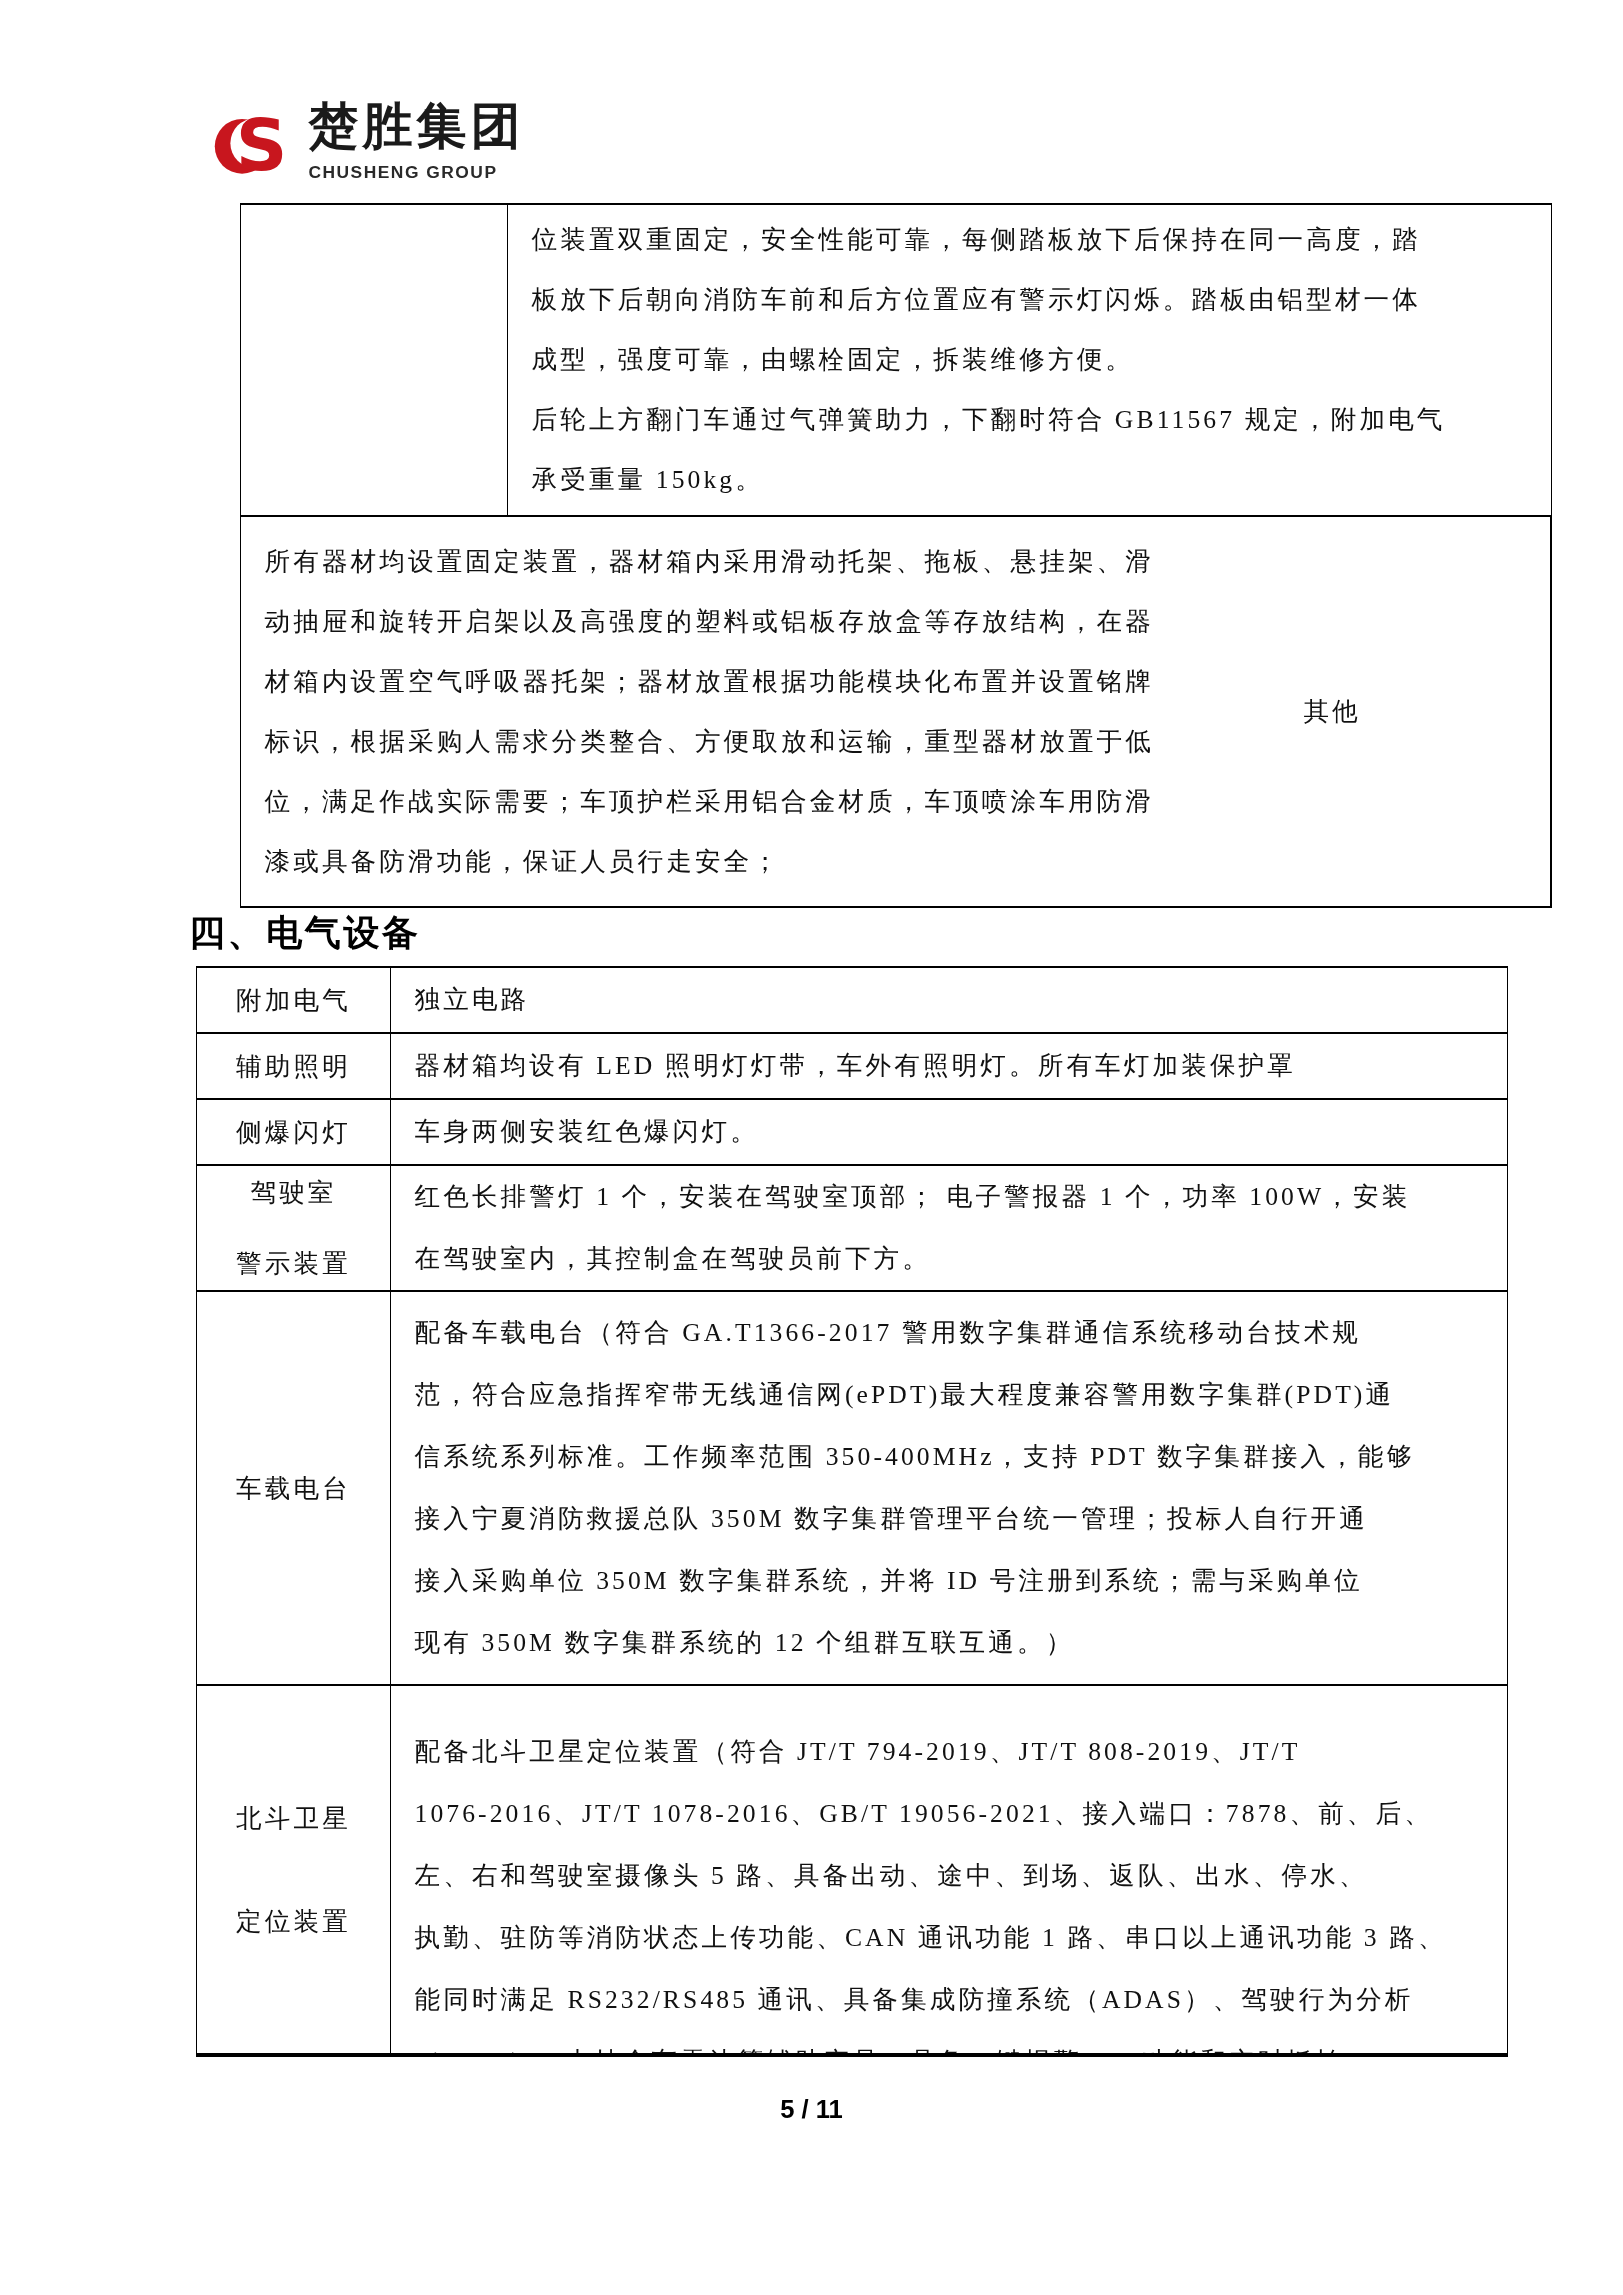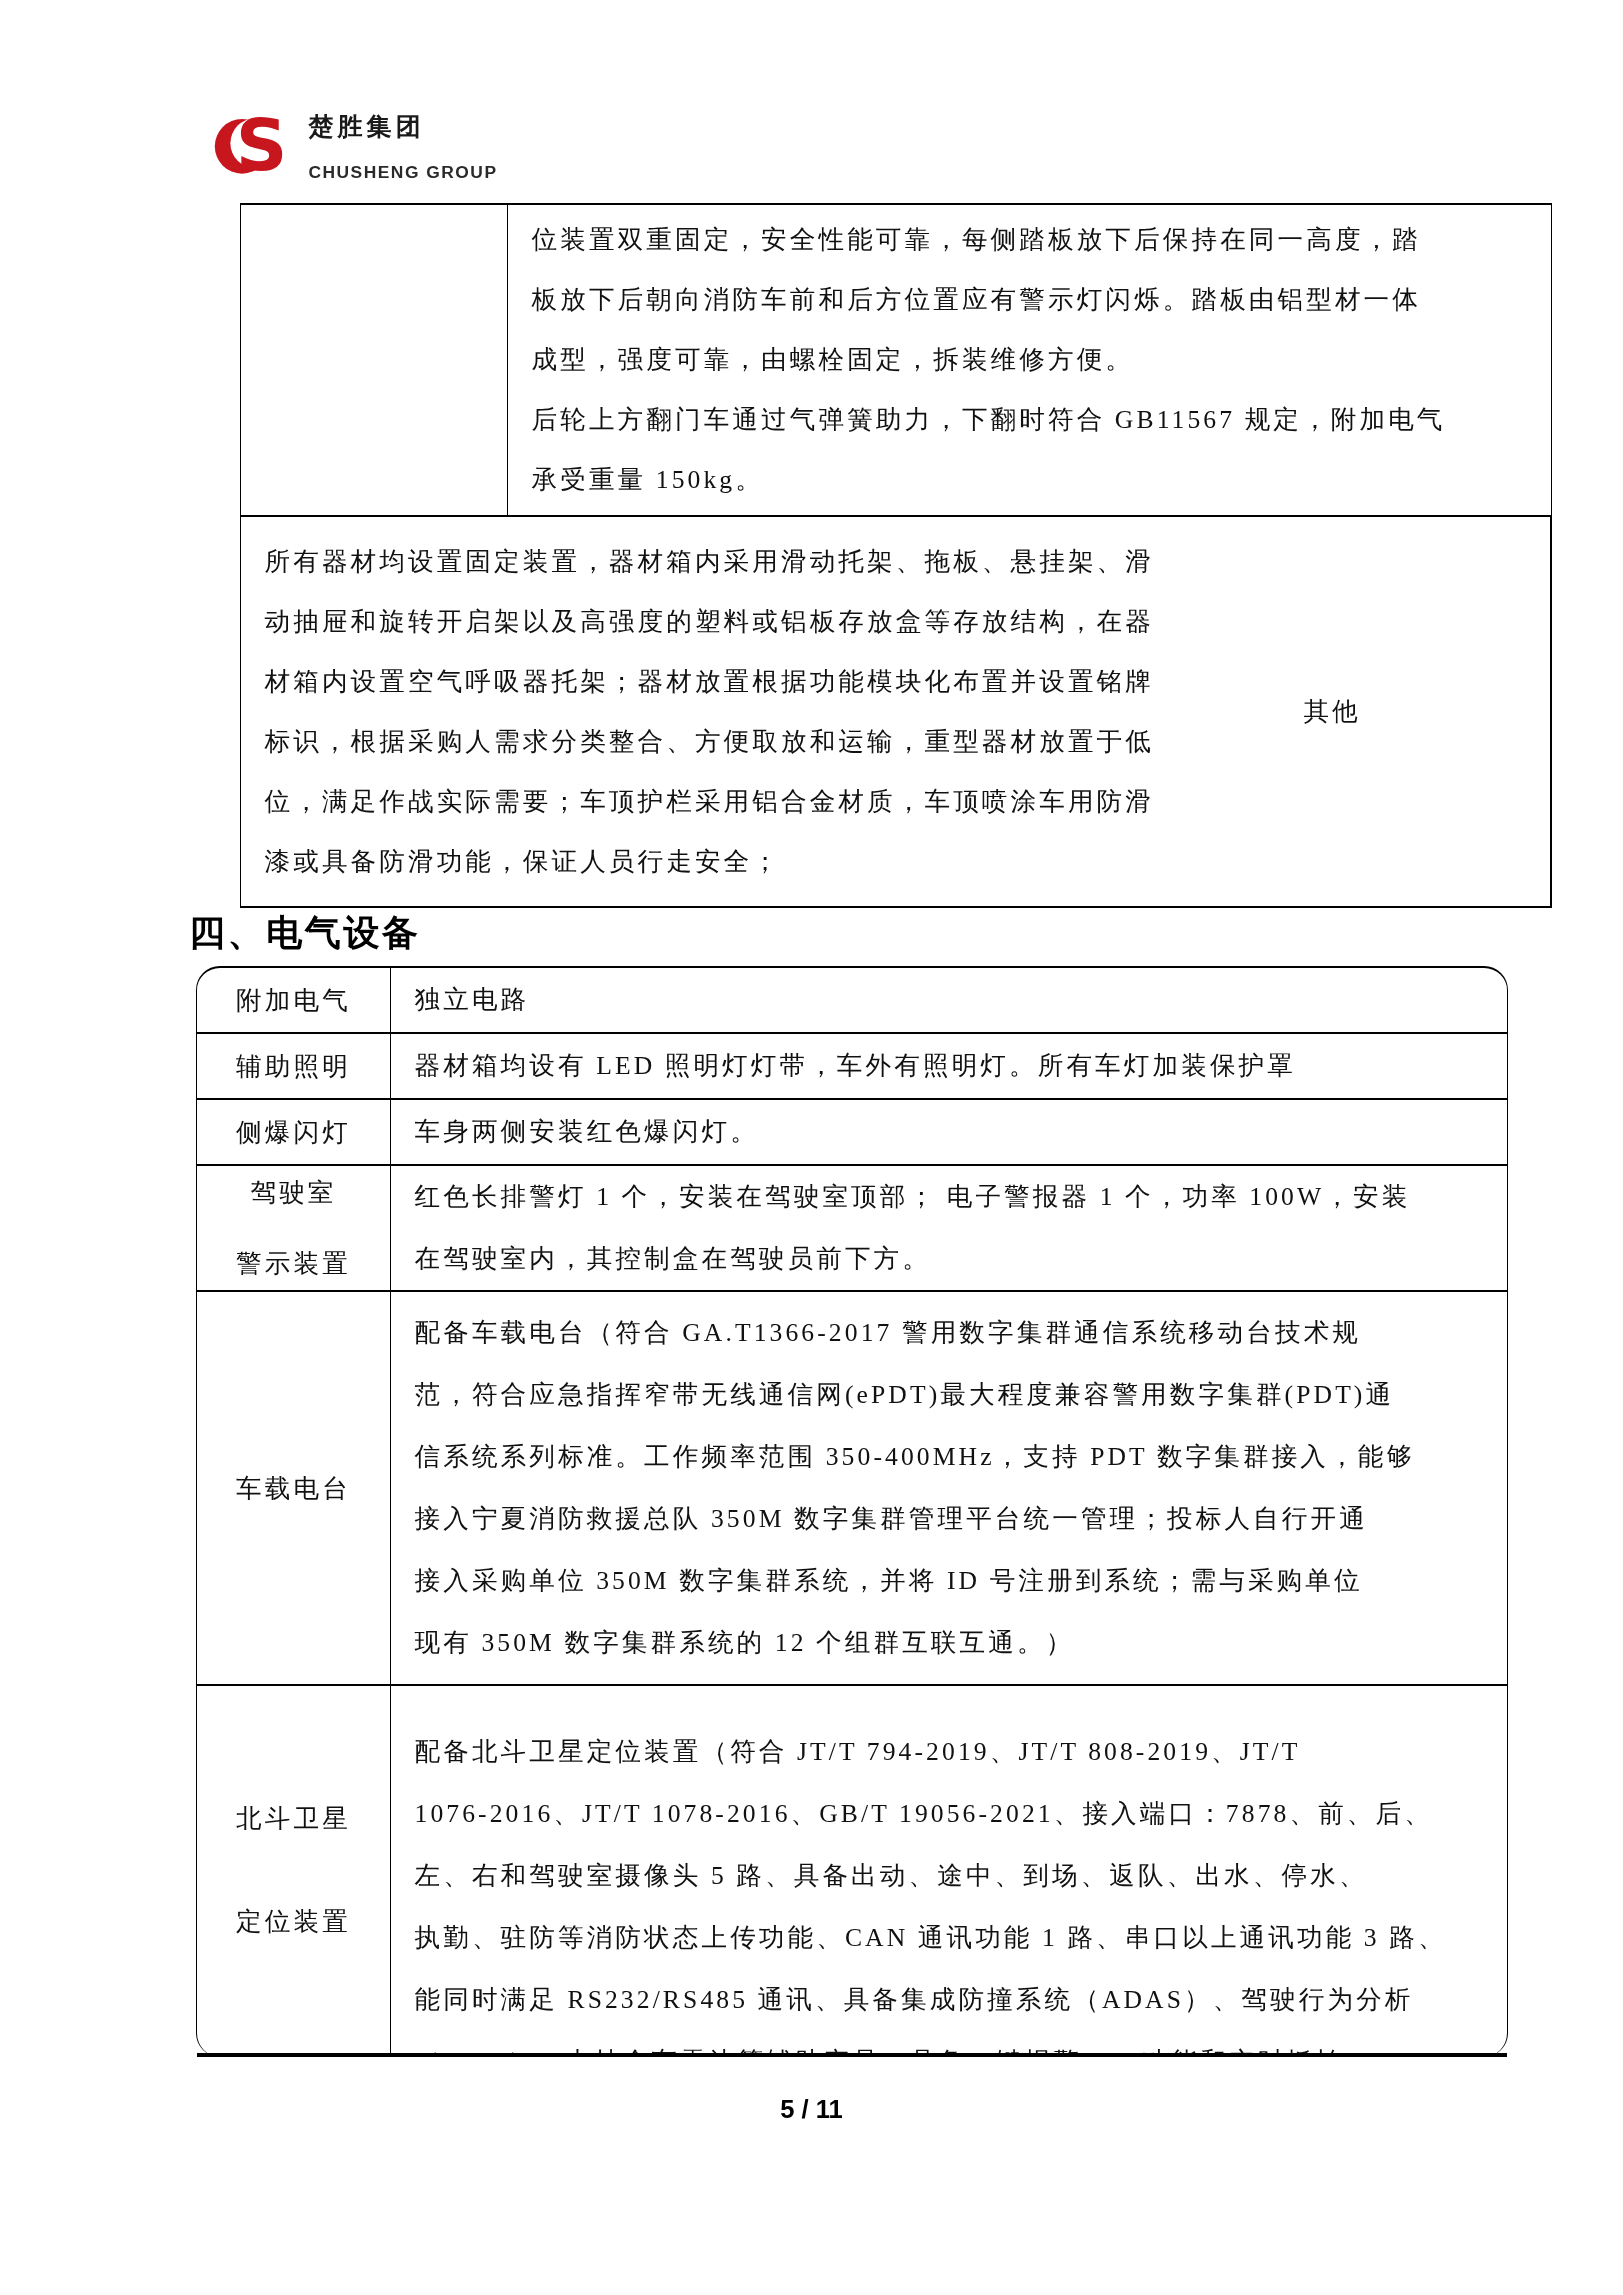--- a/index.html
+++ b/index.html
@@ -8,39 +8,39 @@
     width:1623px;height:2295px;
     background:#ffffff;
     font-family:"Liberation Serif", serif;
     color:#111;
     overflow:hidden;
   }
   
   .logo{position:absolute;left:214px;top:101px;display:flex;align-items:flex-start;}
   .logo-mark{width:78px;height:86px;flex:none;}
   .logo-text{margin-left:16.4px;display:flex;flex-direction:column;}
-  .logo-cn{font-family:"Liberation Sans",sans-serif;font-weight:bold;font-size:25px;line-height:51px;letter-spacing:4.1px;color:#1a1a1a;}
+  .logo-cn{font-family:"Liberation Sans",sans-serif;font-weight:bold;font-size:50px;line-height:51px;letter-spacing:4.1px;color:#1a1a1a;}
   .logo-en{font-family:"Liberation Sans",sans-serif;font-weight:bold;font-size:17.4px;letter-spacing:1.5px;color:#2a2a2a;margin-top:10px;}
   
   .tbl{position:absolute;left:196px;width:1312px;border-left:1.5px solid #000;border-right:1.5px solid #000;border-top:2px solid #000;box-sizing:border-box;}
   .tr{display:flex;border-bottom:2px solid #000;overflow:hidden;}
   .td{box-sizing:border-box;}
   .td.label{flex:none;border-right:1.5px solid #000;display:flex;flex-direction:column;justify-content:center;font-size:25.6px;letter-spacing:3.1px;}
   .td.content{flex:1 1 auto;display:flex;flex-direction:column;justify-content:center;padding-left:23.5px;padding-right:12.3px;overflow:hidden;}
   .ln{font-size:25.6px;letter-spacing:3.1px;white-space:nowrap;}
   
   .t1{top:203px;margin-left:44px;}
   .t1 .td.label{width:267px;padding-left:19.4px;align-items:flex-start;}
   .t1 .ln{line-height:60px;}
   .t1 .row-a{height:310px;}
   .t1 .row-b{height:389px;}
   
   .sec-heading{position:absolute;left:189px;top:909px;font-size:36px;font-weight:bold;letter-spacing:2.6px;color:#000;}
   
-  .t2{top:966px;border-radius:24px;}
+  .t2{top:966px;}
   .t2 .td.label{width:194px;align-items:center;text-align:center;line-height:71px;}
   .t2 .ln{line-height:62px;}
   .t2 .row-1,.t2 .row-2,.t2 .row-3{height:64px;}
   .t2 .row-4{height:124px;}
   .t2 .row-5{height:392px;}
   .t2 .row-6{height:367px;border-bottom:4.6px solid #000;}
   .t2 .row-6 .td.content{justify-content:flex-start;padding-top:2px;margin-top:33px;}
   .t2 .row-6 .td.label{line-height:63px;gap:40px;}
   
   .footer{position:absolute;left:0;top:2095px;width:100%;text-align:center;

